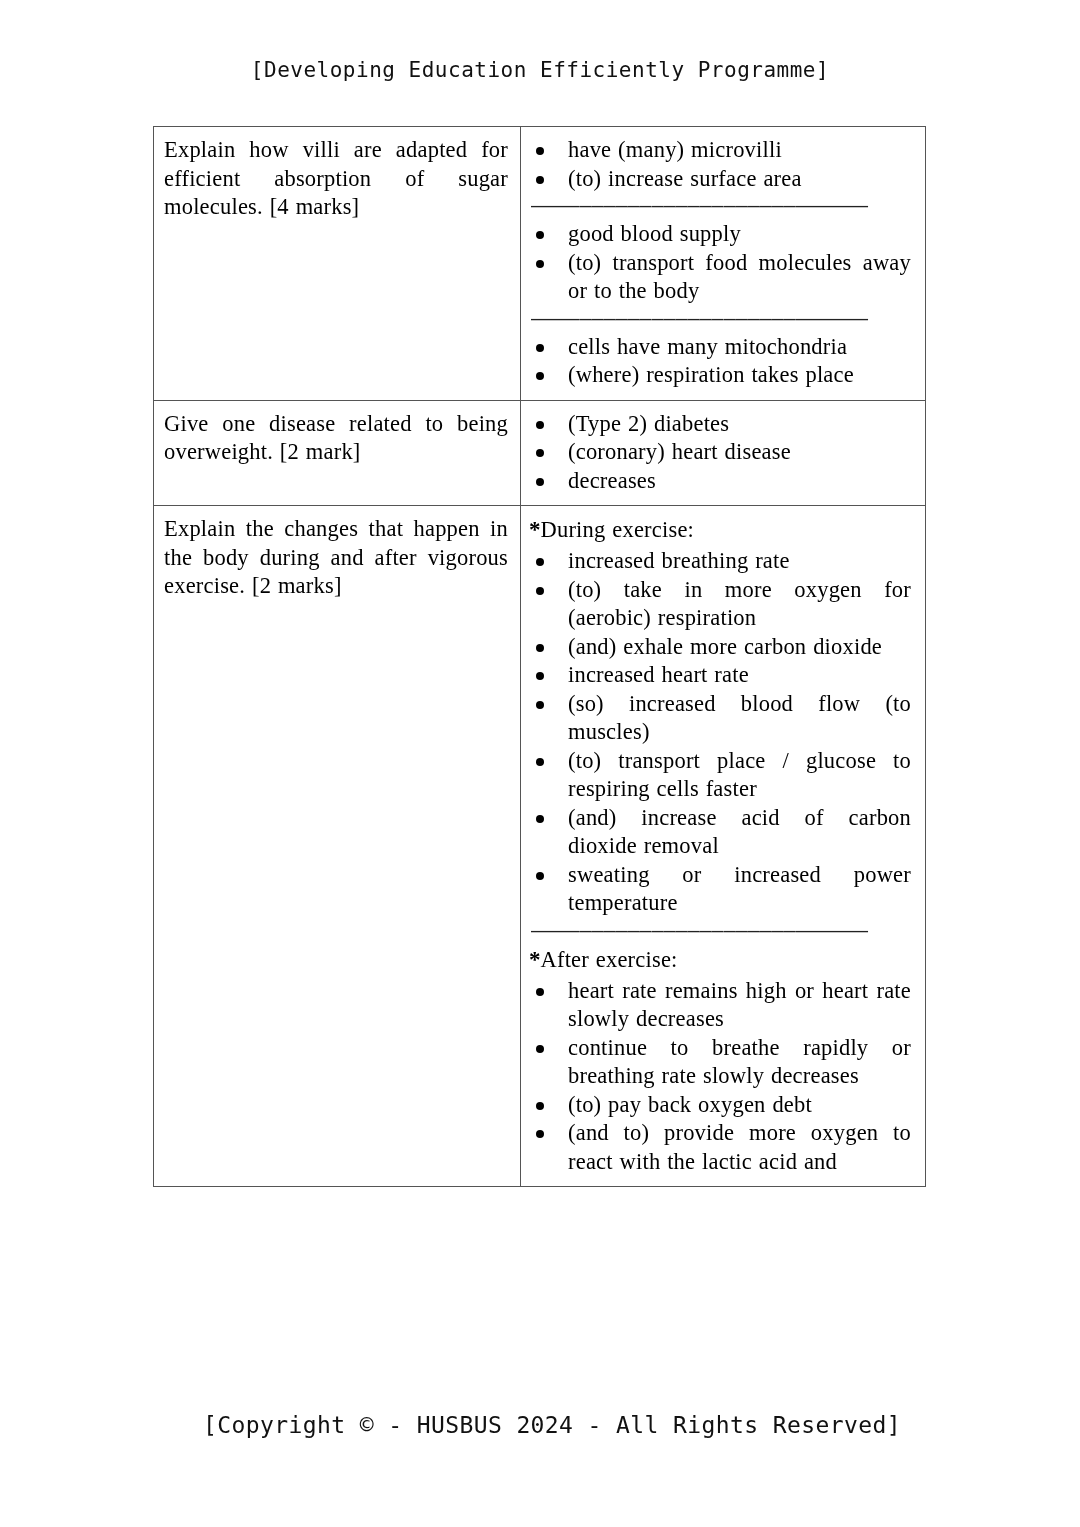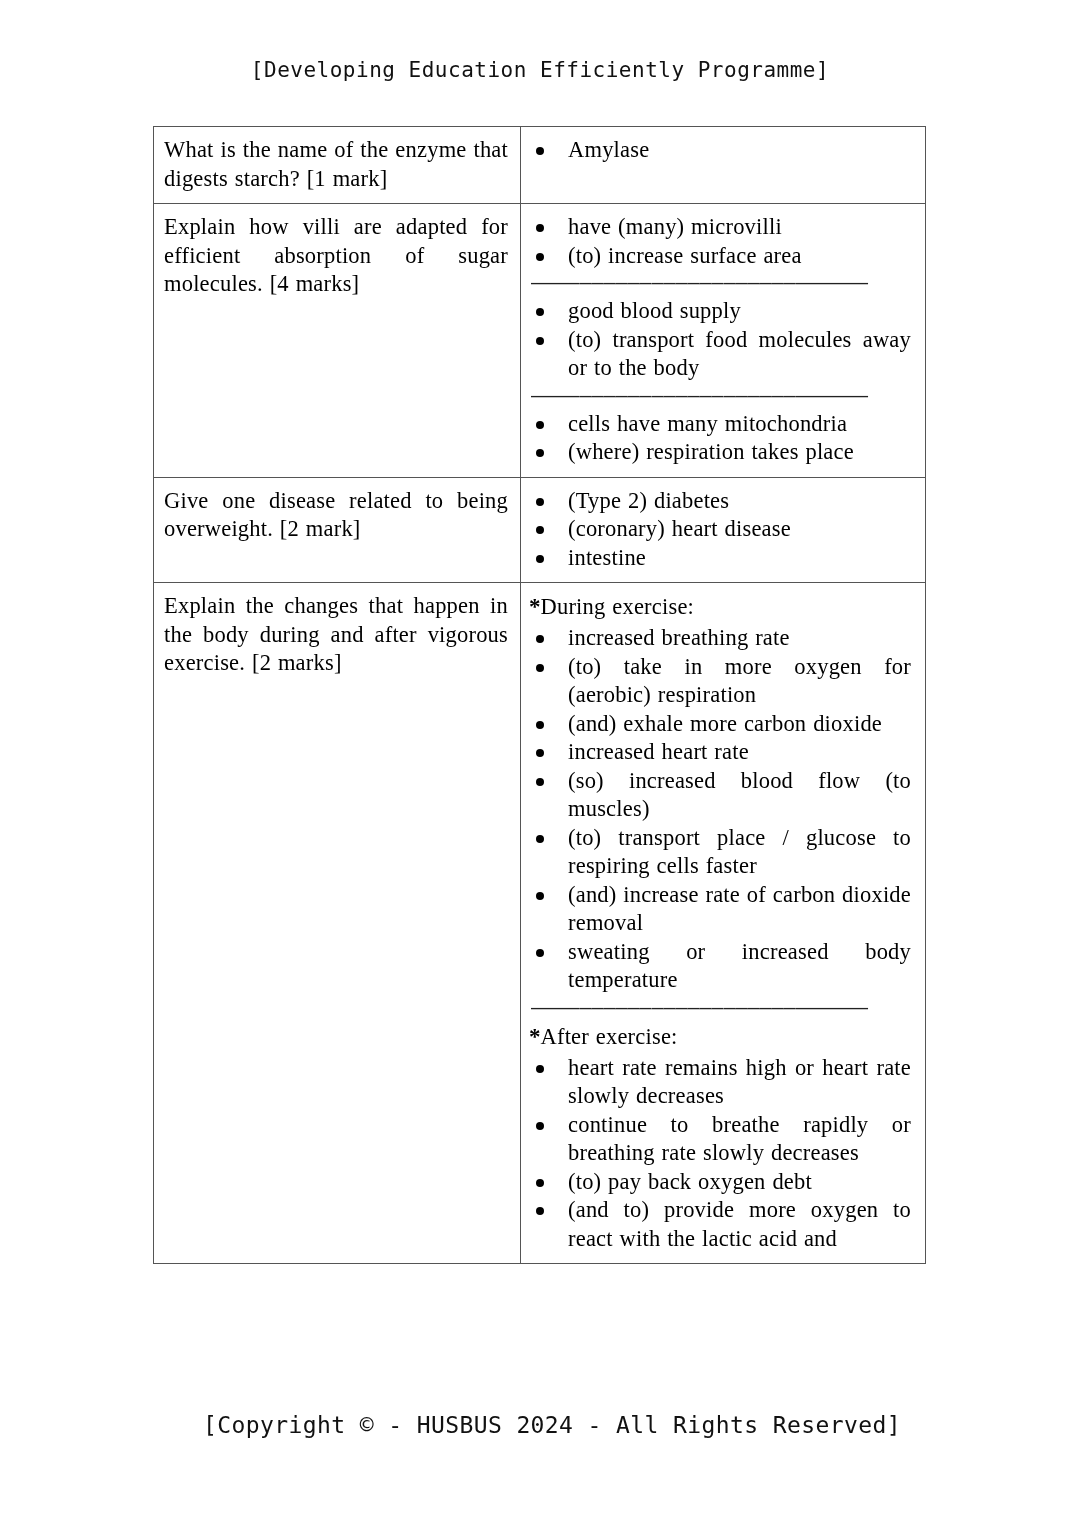--- a/index.html
+++ b/index.html
@@ -145,94 +145,80 @@
 <div class="page-header">[Developing Education Efficiently Programme]</div>
 
 <table class="qa-table">
   <colgroup>
     <col class="col-question">
     <col class="col-answer">
   </colgroup>
   <tbody id="tbody">
       <tr>
         <td>
-          <div class="q-cell">What is the name of the enzyme that digests starch? [1 mark]</div>
+          <div class="q-cell">Explain how villi are adapted for efficient absorption of sugar molecules. [4 marks]</div>
         </td>
         <td>
           <div class="a-cell">
             <div class="grp">
               <ul class="bullets">
-                <li>Amylase</li>
+                <li>have (many) microvilli</li>
+                <li>(to) increase surface area</li>
+              </ul>
+            </div>
+            <div class="group-sep">————————————————————————————</div>
+            <div class="grp">
+              <ul class="bullets">
+                <li>good blood supply</li>
+                <li>(to) transport food molecules away or to the body</li>
+              </ul>
+            </div>
+            <div class="group-sep">————————————————————————————</div>
+            <div class="grp">
+              <ul class="bullets">
+                <li>cells have many mitochondria</li>
+                <li>(where) respiration takes place</li>
               </ul>
             </div>
           </div>
         </td>
       </tr>
       <tr>
         <td>
-          <div class="q-cell">Explain how villi are adapted for efficient absorption of sugar molecules. [4 marks]</div>
-        </td>
-        <td>
-          <div class="a-cell">
-            <div class="grp">
-              <ul class="bullets">
-                <li>have (many) microvilli</li>
-                <li>(to) increase surface area</li>
-              </ul>
-            </div>
-            <div class="group-sep">————————————————————————————</div>
-            <div class="grp">
-              <ul class="bullets">
-                <li>good blood supply</li>
-                <li>(to) transport food molecules away or to the body</li>
-              </ul>
-            </div>
-            <div class="group-sep">————————————————————————————</div>
-            <div class="grp">
-              <ul class="bullets">
-                <li>cells have many mitochondria</li>
-                <li>(where) respiration takes place</li>
-              </ul>
-            </div>
-          </div>
-        </td>
-      </tr>
-      <tr>
-        <td>
           <div class="q-cell">Give one disease related to being overweight. [2 mark]</div>
         </td>
         <td>
           <div class="a-cell">
             <div class="grp">
               <ul class="bullets">
                 <li>(Type 2) diabetes</li>
                 <li>(coronary) heart disease</li>
-                <li>intestine</li>
+                <li>decreases</li>
               </ul>
             </div>
           </div>
         </td>
       </tr>
       <tr>
         <td>
           <div class="q-cell">Explain the changes that happen in the body during and after vigorous exercise. [2 marks]</div>
         </td>
         <td class="clip-cell">
           <div class="a-cell">
             <div class="grp">
               <div class="sec-head"><span class="star">*</span><span class="lbl">During exercise: </span></div>
               <ul class="bullets">
                 <li>increased breathing rate</li>
                 <li>(to) take in more oxygen for (aerobic) respiration</li>
                 <li>(and) exhale more carbon dioxide</li>
                 <li>increased heart rate</li>
                 <li>(so) increased blood flow (to muscles)</li>
                 <li>(to) transport place / glucose to respiring cells faster</li>
-                <li>(and) increase rate of carbon dioxide removal</li>
-                <li>sweating or increased body temperature</li>
+                <li>(and) increase acid of carbon dioxide removal</li>
+                <li>sweating or increased power temperature</li>
               </ul>
             </div>
             <div class="group-sep">————————————————————————————</div>
             <div class="grp">
               <div class="sec-head"><span class="star">*</span><span class="lbl">After exercise:</span></div>
               <ul class="bullets">
                 <li>heart rate remains high or heart rate slowly decreases</li>
                 <li>continue to breathe rapidly or breathing rate slowly decreases</li>
                 <li>(to) pay back oxygen debt</li>
                 <li>(and to) provide more oxygen to react with the lactic acid and</li>

